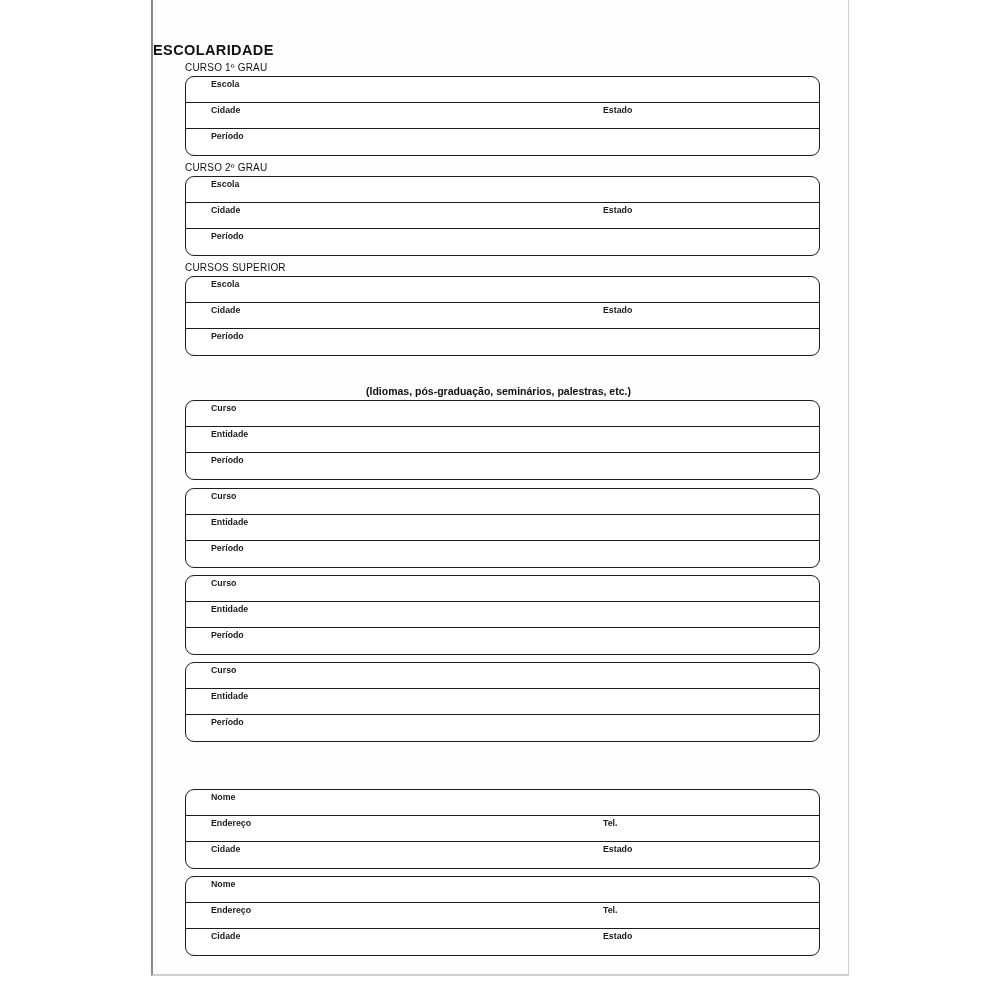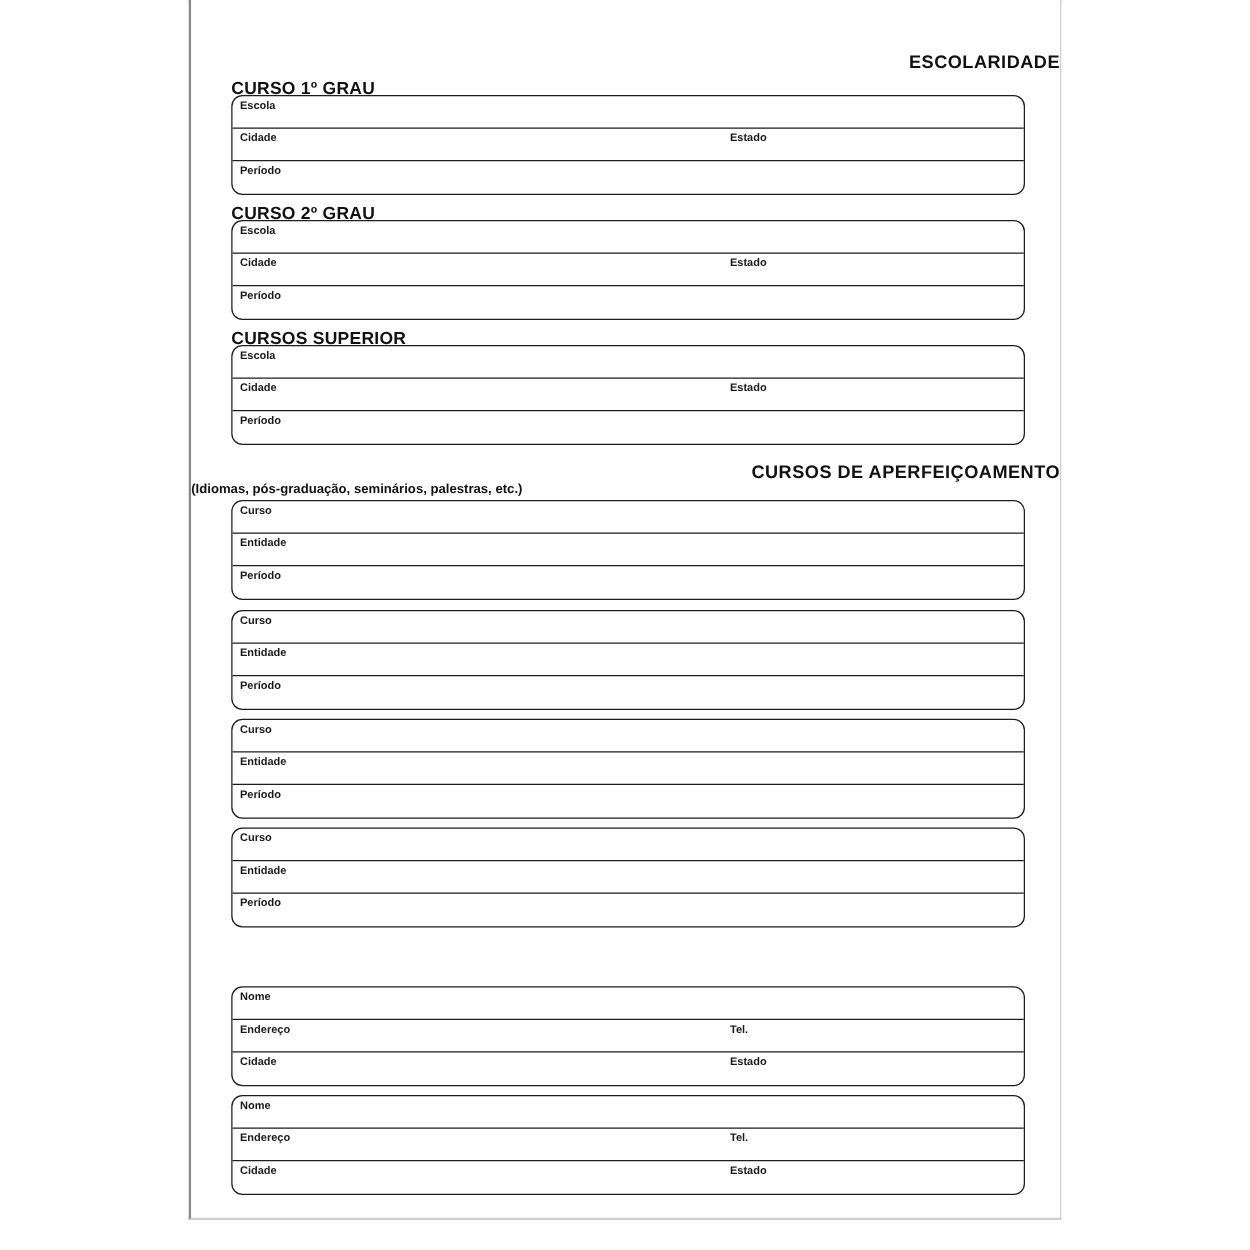--- a/index.html
+++ b/index.html
@@ -51,38 +51,39 @@
     right: 0;
     bottom: 0;
     background: #fefefe;
   }
 
   
   .title {
     position: absolute;
     left: 0;
     right: 0;
-    text-align: right;
+    text-align: left;
     font-size: 14.5px;
     font-weight: bold;
     letter-spacing: 0.4px;
     color: #111;
   }
   .subtitle {
     position: absolute;
     left: 0;
     right: 4px;
+    text-align: center;
     font-size: 10.5px;
     font-weight: bold;
     color: #111;
   }
   .sec-label {
     position: absolute;
-    font-size: 14px;
-    font-weight: bold;
+    font-size: 10px;
+    font-weight: normal;
     letter-spacing: 0.2px;
     color: #111;
     white-space: nowrap;
   }
 
   
   .box {
     position: absolute;
     left: 32px;
     width: 635px;
@@ -100,20 +101,21 @@
   .row:last-child {
     border-bottom: none;
   }
   .row .fld {
     position: absolute;
     top: 2px;
     font-size: 8.8px;
     font-weight: bold;
     color: #1a1a1a;
     white-space: nowrap;
+    margin-left: 19px;
   }
   .fld.c1 { left: 6px; }
   .fld.c2 { left: 398px; }
 </style>
 </head>
 <body>
 
 <div id="screen">
 
   <div class="page-top-edge"></div>
@@ -153,21 +155,20 @@
             <span class="fld c1">Escola</span>
           </div>
           <div class="row">
             <span class="fld c1">Cidade</span>
             <span class="fld c2">Estado</span>
           </div>
           <div class="row">
             <span class="fld c1">Período</span>
           </div>
         </div>
-        <div class="title" style="top:370px">CURSOS DE APERFEIÇOAMENTO</div>
         <div class="subtitle" style="top:385px">(Idiomas, pós-graduação, seminários, palestras, etc.)</div>
         <div class="box" style="top:400px">
           <div class="row">
             <span class="fld c1">Curso</span>
           </div>
           <div class="row">
             <span class="fld c1">Entidade</span>
           </div>
           <div class="row">
             <span class="fld c1">Período</span>

